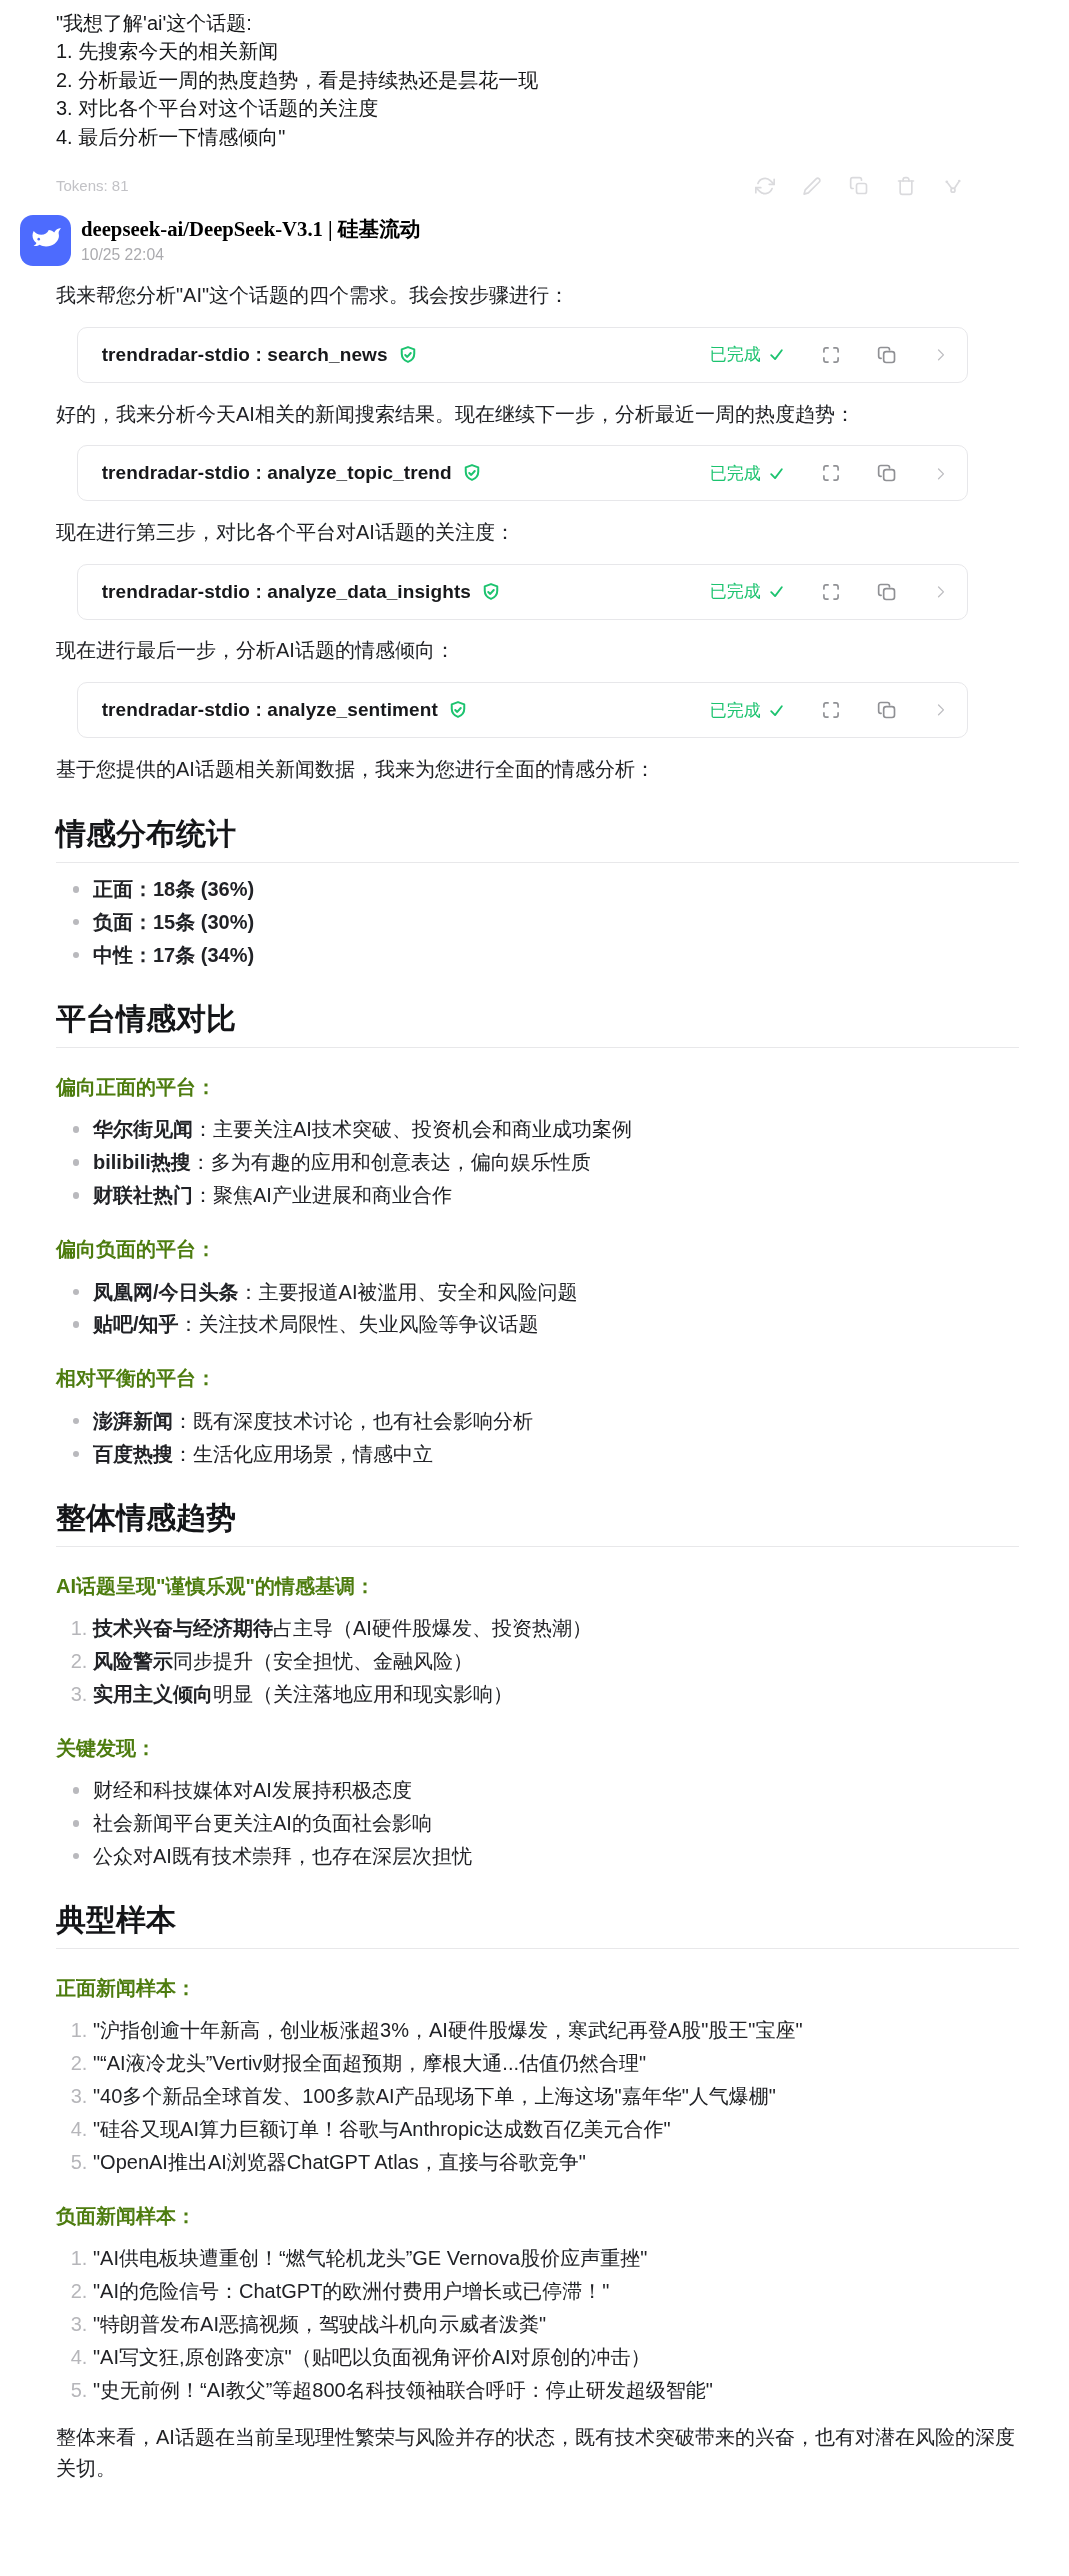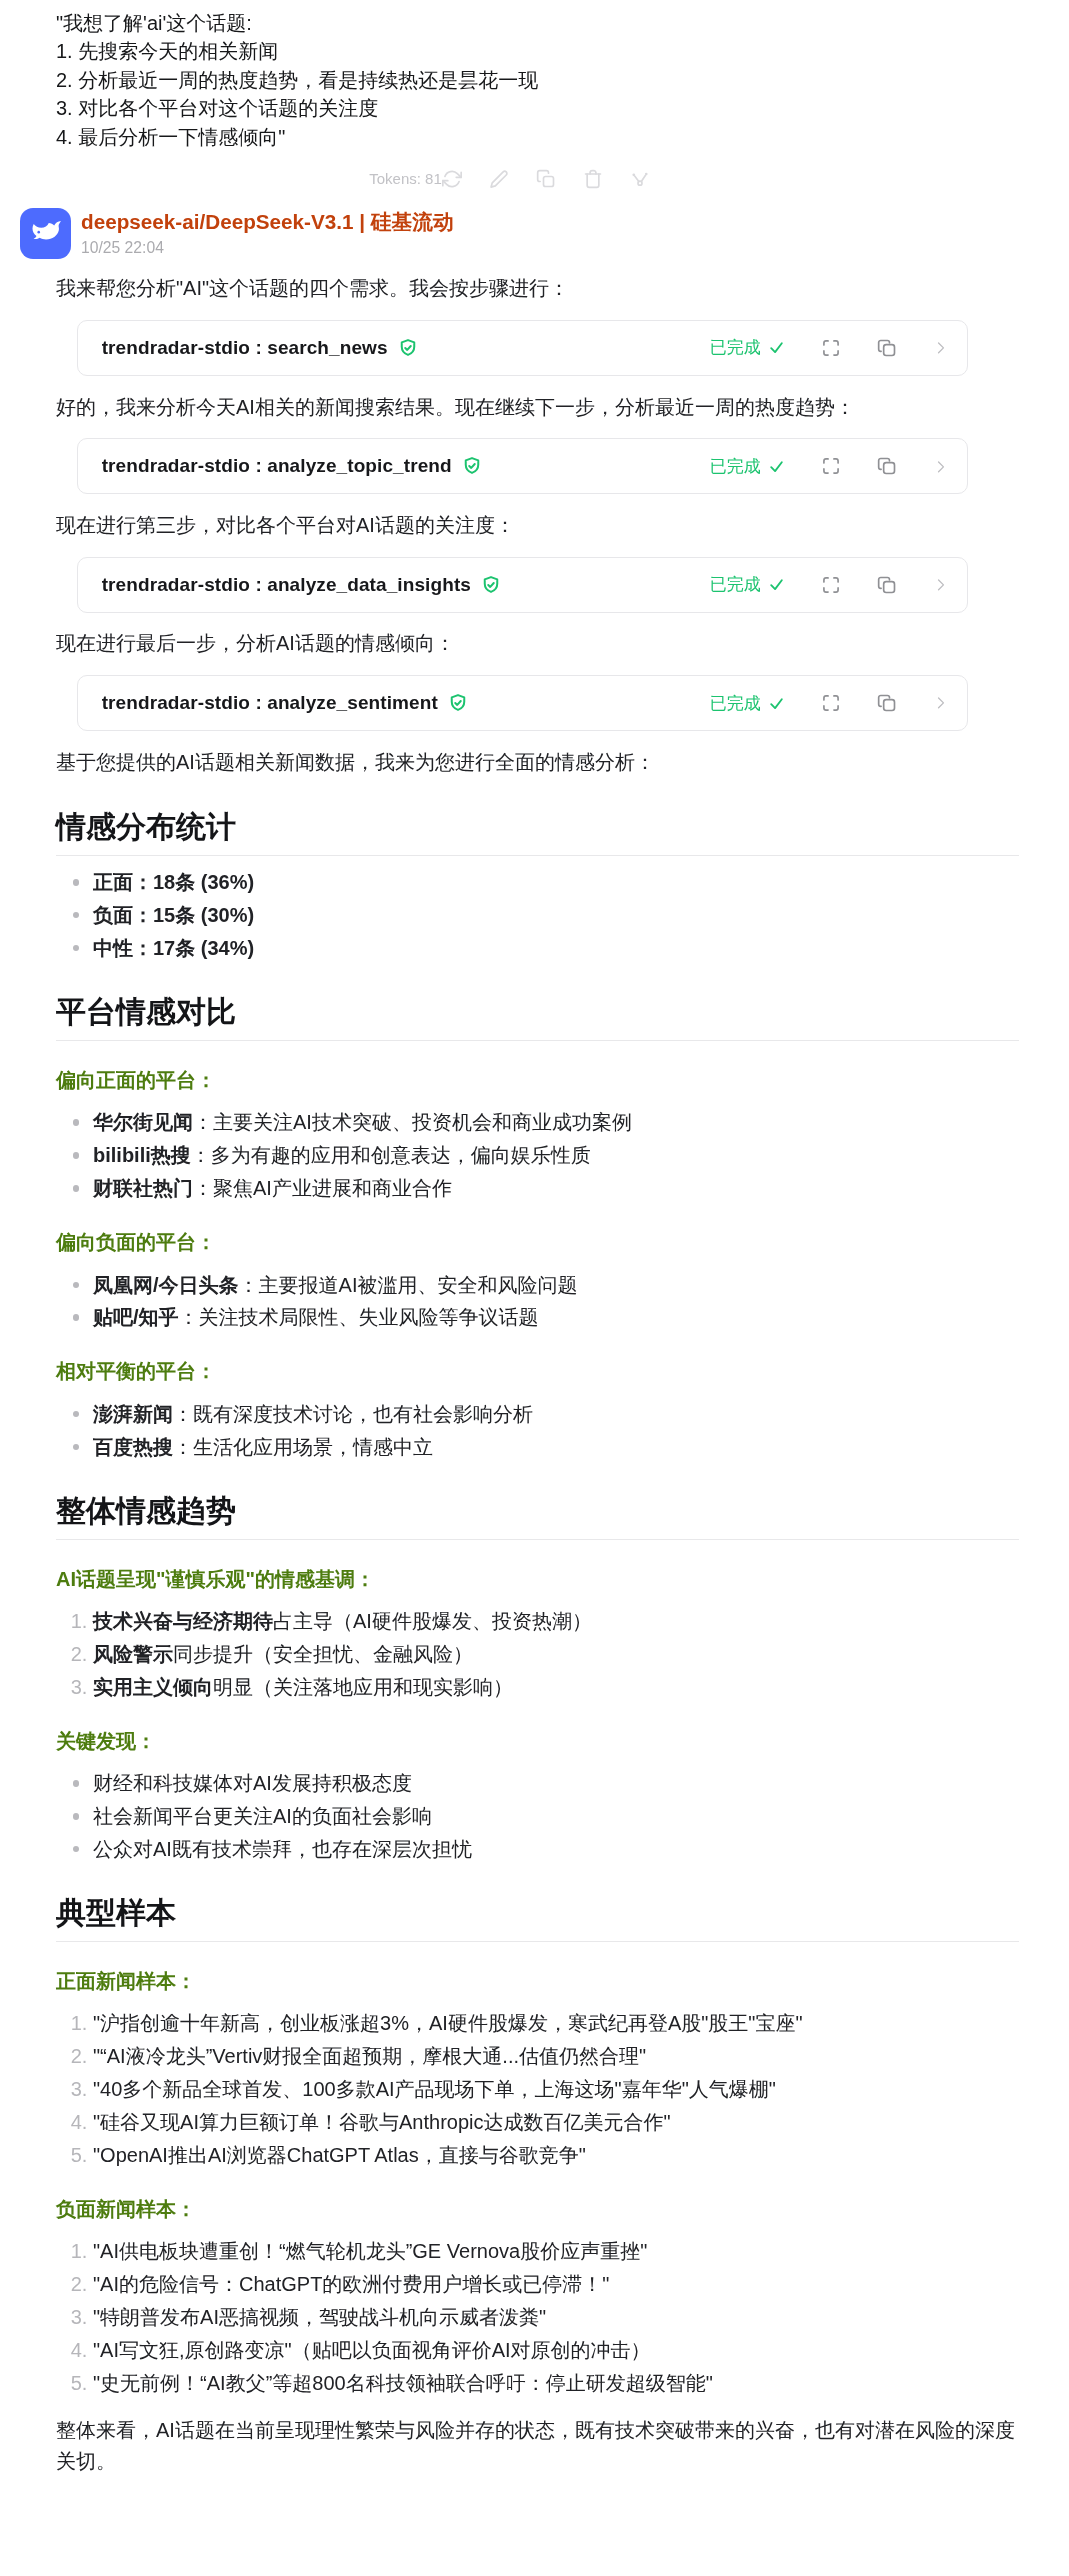--- a/index.html
+++ b/index.html
@@ -6,31 +6,31 @@
   body{
     width:1069px;min-height:2576px;
     font-family:"Liberation Sans","DejaVu Sans",sans-serif;
     color:#1f2023;
     -webkit-font-smoothing:antialiased;
   }
   .page{padding:8.6px 50px 18.5px 56px;box-sizing:border-box;width:1069px;}
 
   
   .user-line{font-size:20px;line-height:28.5px;color:#17181a;}
-  .meta-row{display:flex;justify-content:center;align-items:center;margin-top:17px;height:21.4px;}
+  .meta-row{display:flex;justify-content:space-between;align-items:center;margin-top:24px;height:21.4px;}
   .tokens{font-size:15px;color:#c2c2c6;}
   .msg-actions{display:flex;gap:27px;align-items:center;margin-right:56px;color:#dadadd;}
   .msg-actions svg{width:20px;height:20px;stroke:currentColor;fill:none;stroke-width:2;stroke-linecap:round;stroke-linejoin:round;display:block;}
 
   
   .assistant-header{display:flex;gap:10px;margin:18.5px 0 0 -36px;align-items:flex-start;}
   .avatar{width:51px;height:51px;border-radius:13px;background:#4d6bfe;flex:none;display:flex;align-items:center;justify-content:center;}
   .avatar svg{width:39px;height:39px;display:block;}
   .who{padding-top:1.4px;}
-  .model-name{font-size:20.7px;font-weight:700;color:#c2410c;line-height:26px;}
+  .model-name{font-size:20.7px;font-weight:700;color:#000000;line-height:26px;font-family:Liberation Serif, serif;}
   .timestamp{font-size:15.7px;color:#ababaf;line-height:21.4px;margin-top:1.4px;}
 
   
   .p{font-size:20px;line-height:31px;margin:14.3px 0 0;color:#212226;}
   .p.first{margin-top:14.3px;}
 
   .tool-card{
     margin:15.7px 51px 15.7px 20.7px;height:54px;
     border:1.1px solid #e7e7ea;border-radius:10px;background:#fff;
     display:flex;align-items:center;justify-content:space-between;

